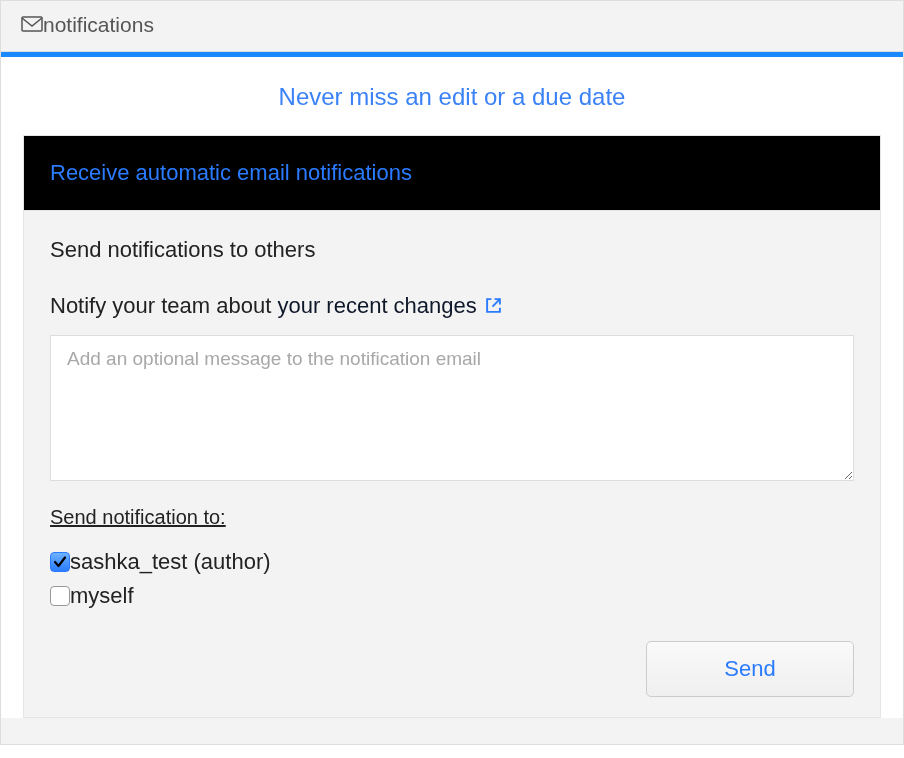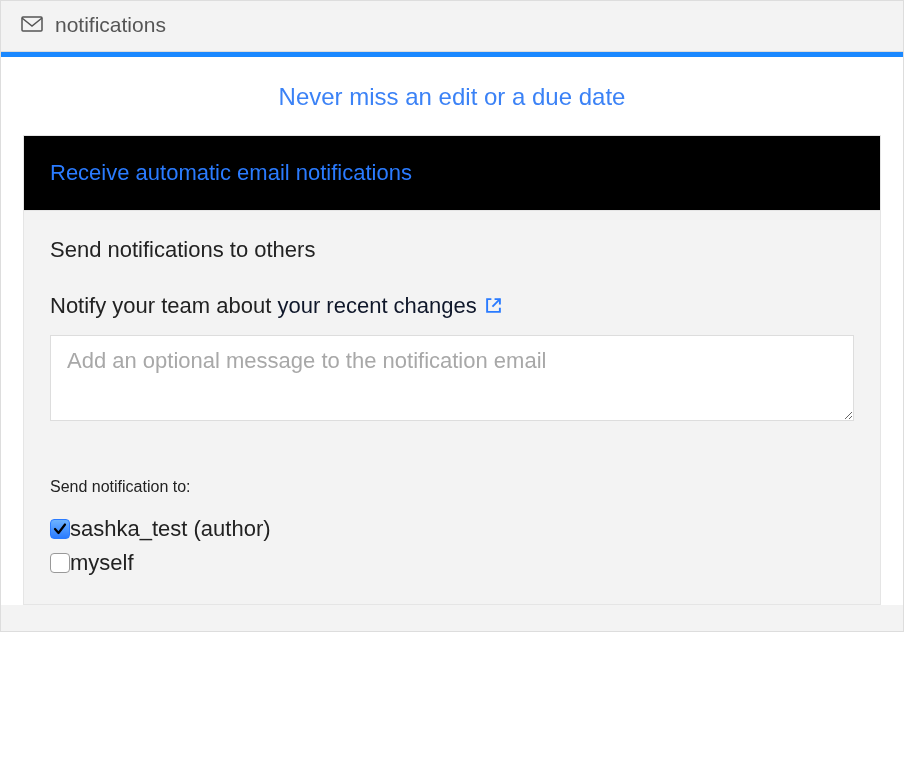--- a/index.html
+++ b/index.html
@@ -14,21 +14,20 @@
       background: #fff;
     }
     .panel {
       width: 904px;
       border: 1px solid #ddd;
       background: #f3f3f3;
     }
     .panel-header {
       display: flex;
       align-items: center;
-      gap: 12px;
       padding: 12px 20px 14px 20px;
       border-bottom: 1px solid #ddd;
     }
     .panel-header .title {
       color: #555;
       font-size: 21px;
     }
     .envelope-icon {
       width: 22px;
       height: 16px;
@@ -85,37 +84,38 @@
     }
     .external-icon {
       width: 17px;
       height: 17px;
       display: inline-block;
       vertical-align: -1px;
       margin-left: 2px;
     }
     .message-box {
       width: 100%;
-      height: 86px;
+      height: 146px;
       border: 1px solid #ddd;
       background: #fff;
       font-family: inherit;
-      font-size: 22px;
+      font-size: 19px;
       color: #333;
       padding: 12px 16px;
       resize: both;
     }
     .message-box::placeholder {
       color: #a8a8a8;
     }
     .send-to-label {
-      font-size: 16px;
-      color: #222;
-      margin-top: 52px;
+      font-size: 20px;
+      color: #222;
+      margin-top: 20px;
       margin-bottom: 20px;
+      text-decoration: underline;
     }
     .recipient {
       display: flex;
       align-items: center;
       gap: 0;
       font-size: 22px;
       color: #222;
       margin-bottom: 8px;
       cursor: pointer;
     }
@@ -210,18 +210,21 @@
           </svg>
         </span>
         <span>sashka_test (author)</span>
       </label>
 
       <label class="recipient">
         <span class="checkbox"></span>
         <span>myself</span>
       </label>
 
+      <div class="button-row">
+        <button class="send-btn">Send</button>
+      </div>
     </div>
 
     <div class="spacer-bottom"></div>
   </div>
 
 </div>
 
 </body></html>

